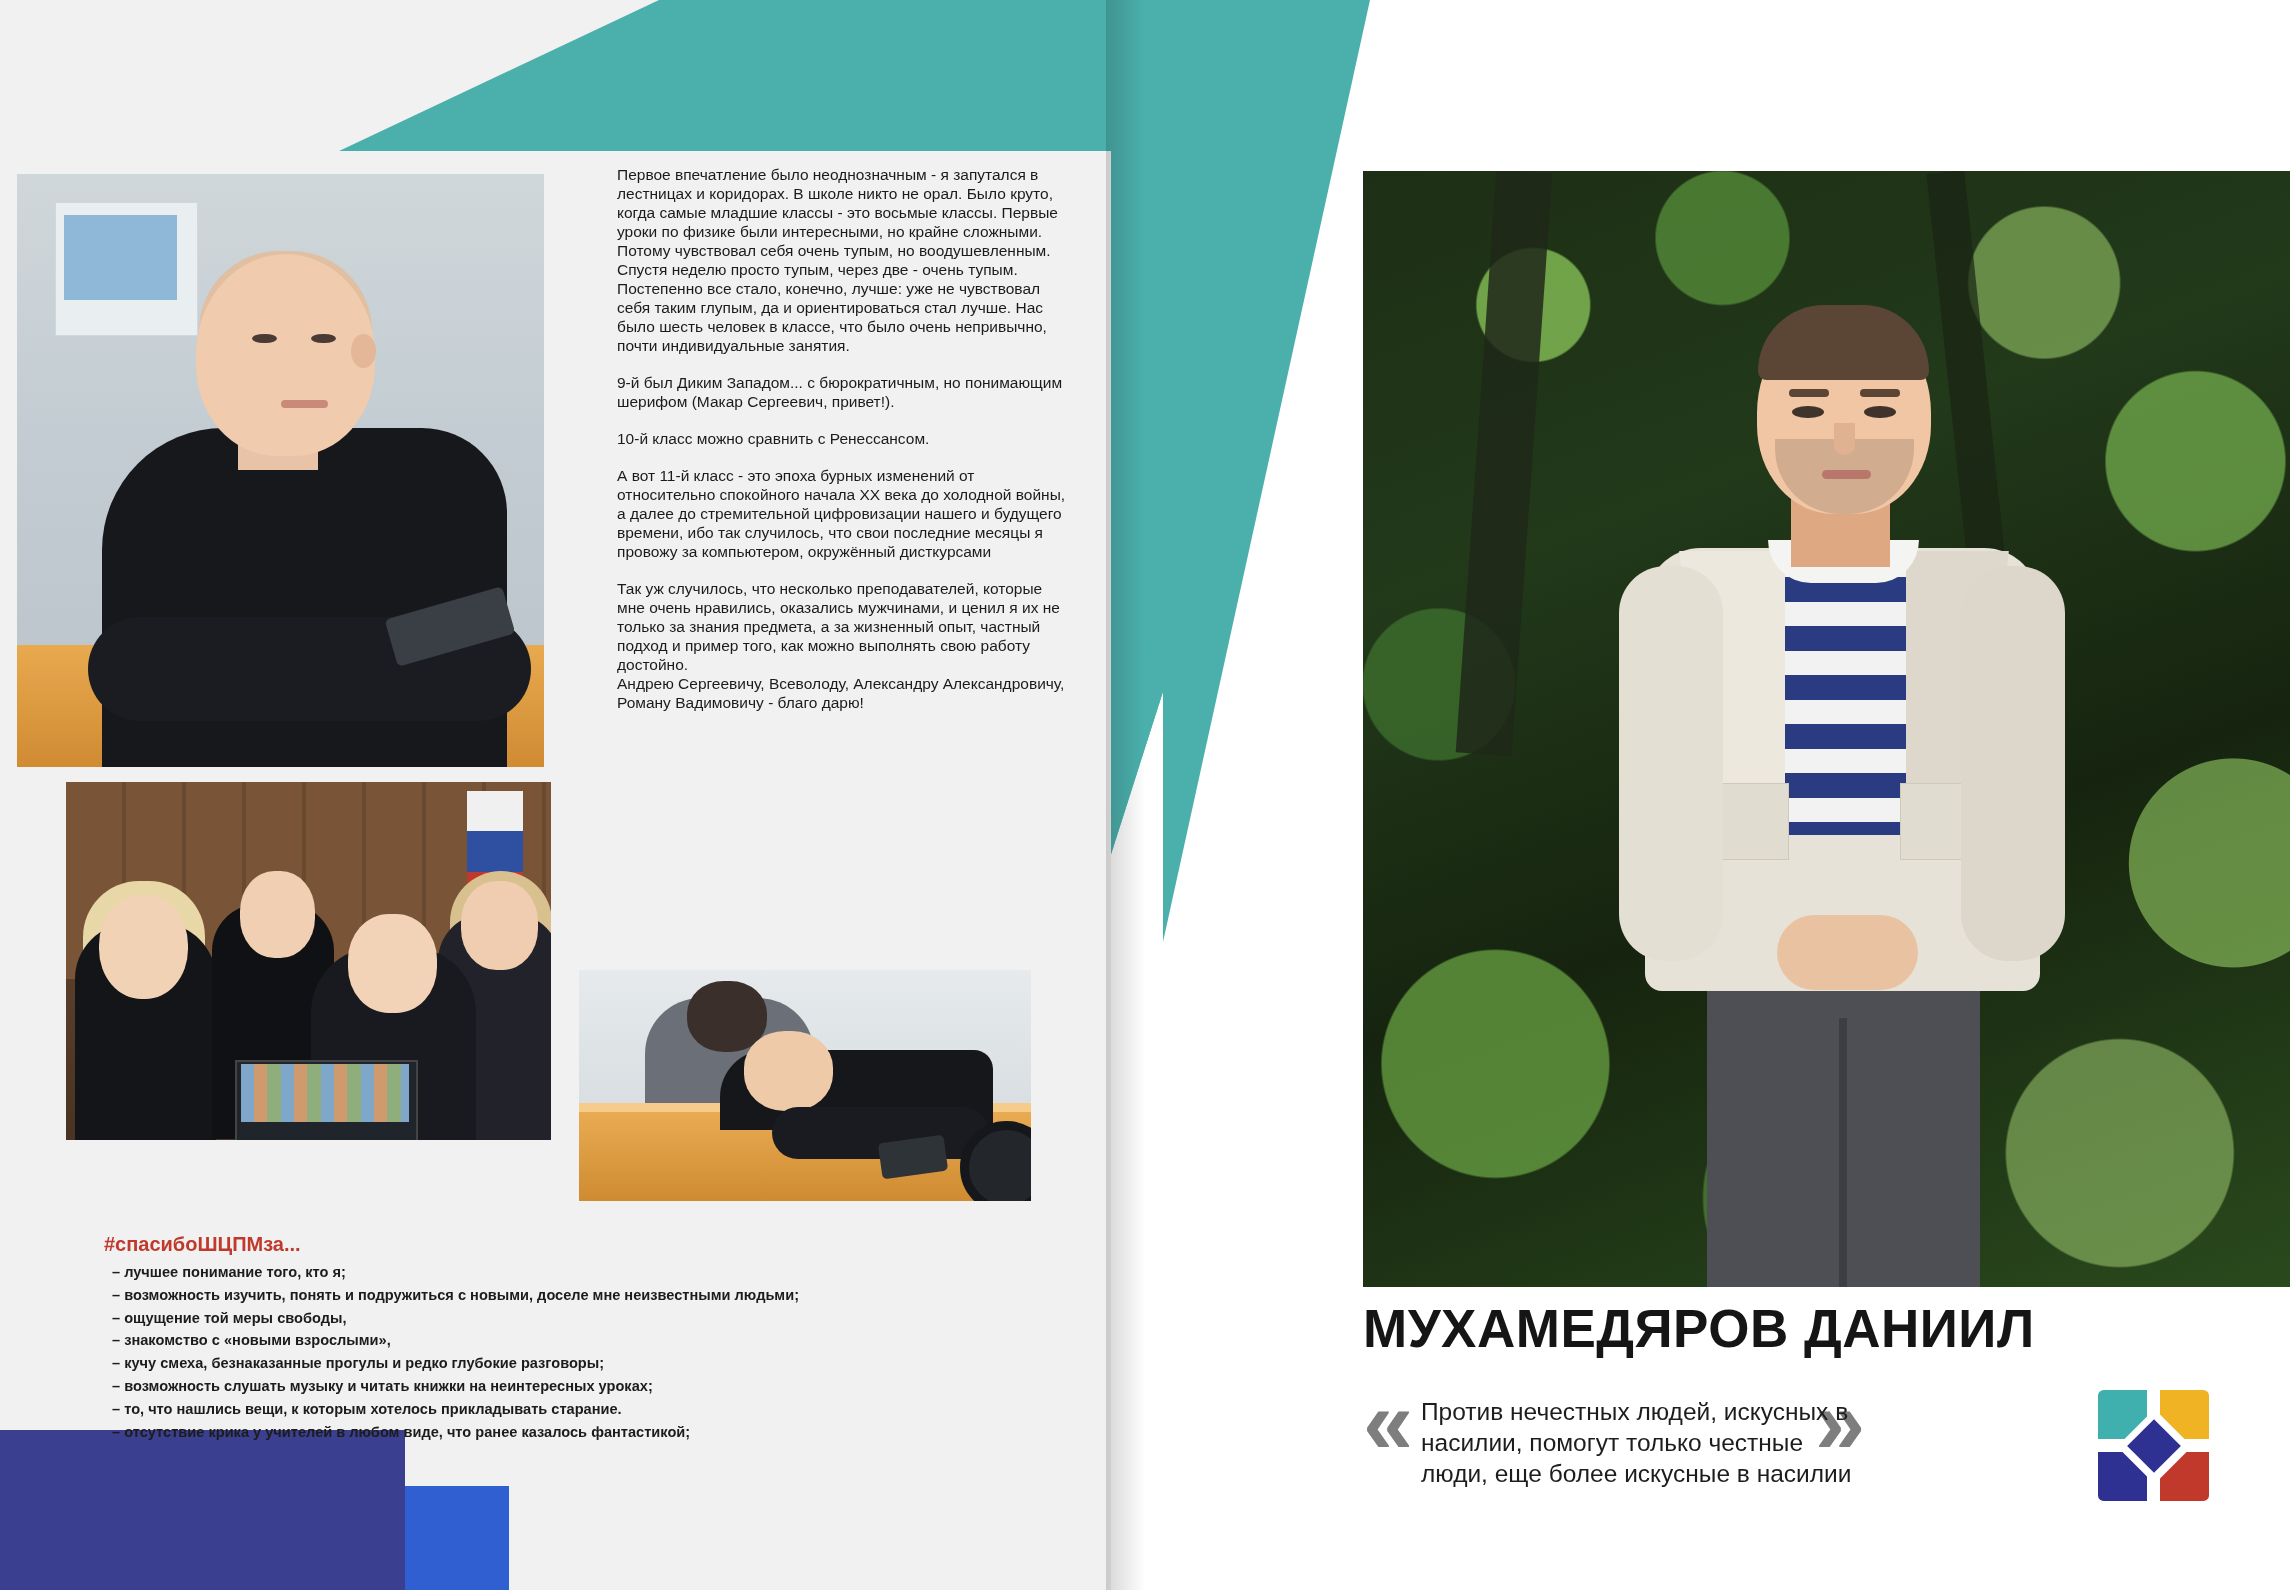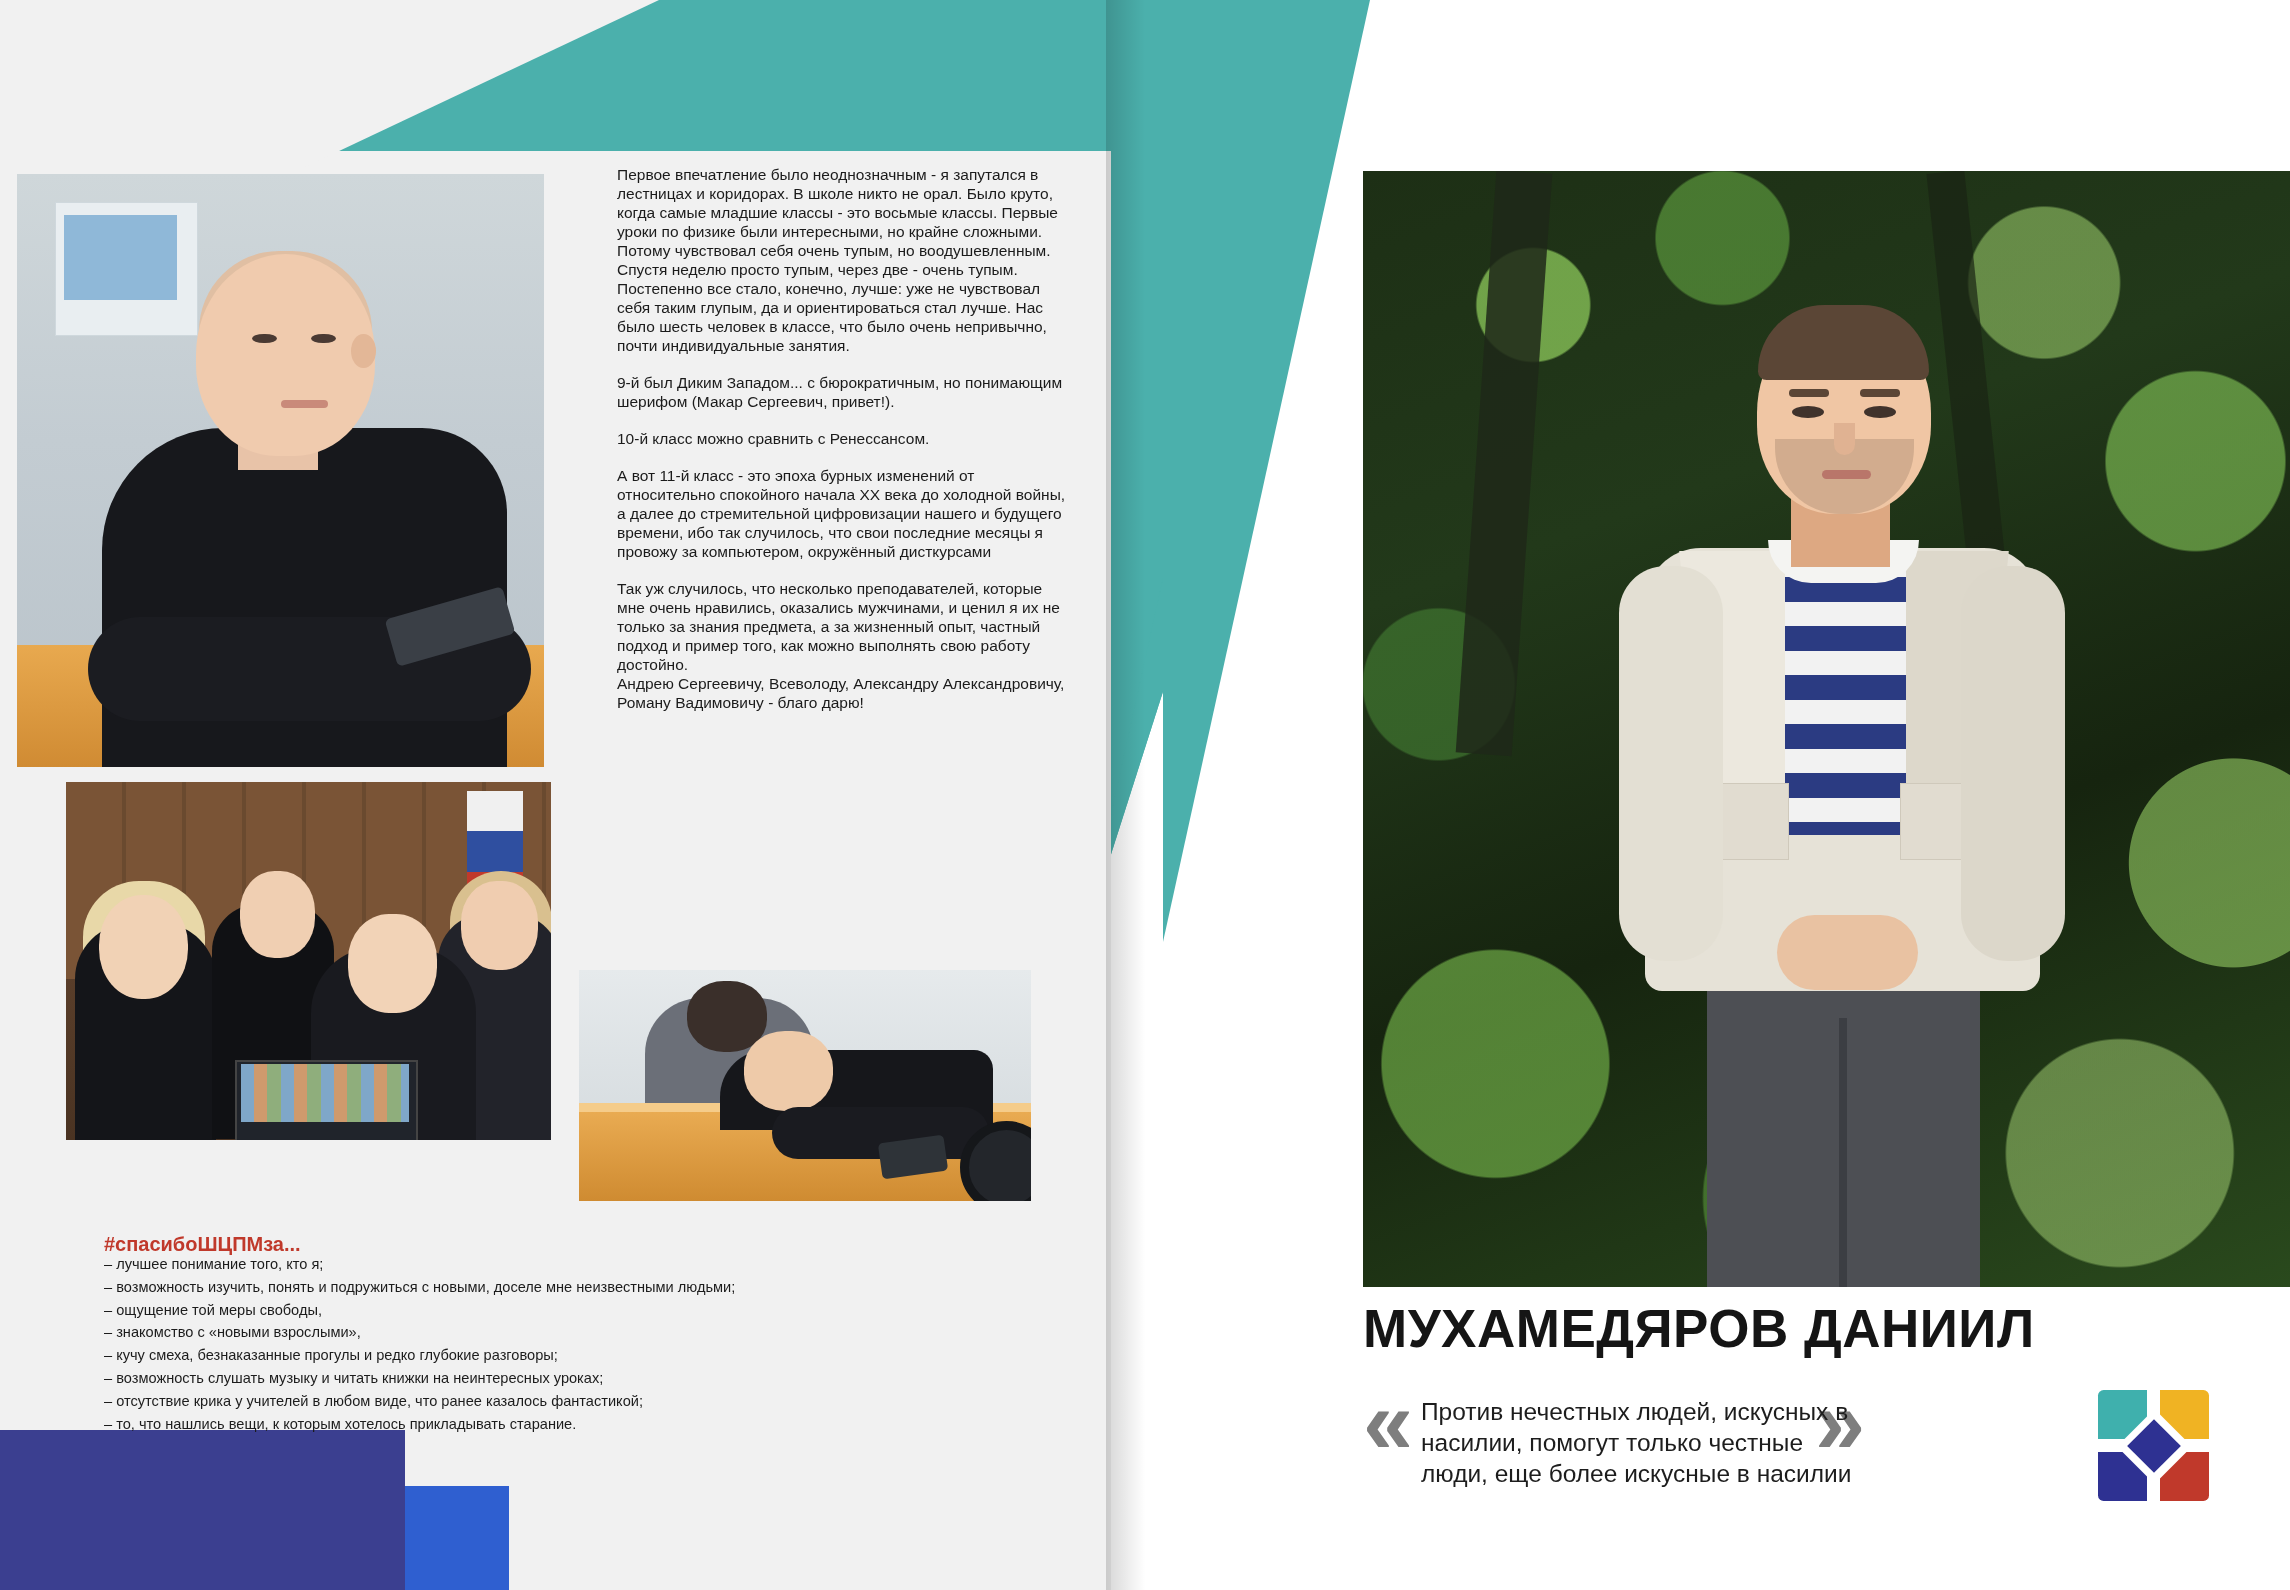--- a/index.html
+++ b/index.html
@@ -130,21 +130,21 @@
   }
   .text-col p{margin:0 0 18px 0;}
   .text-col p:last-child{margin-bottom:0;}
 
   
   .hash-block{
     position:absolute;left:104px;top:1234px;width:951px;
     font-size:14.6px;line-height:20px;color:#1c1c1c;
   }
   .hash-title{color:#c0392b;font-weight:bold;font-size:20px;}
-  .hash-list{margin:0;padding:0;list-style:none;}
+  .hash-list{margin:8px;padding:0;list-style:none;font-weight:bold;}
   .hash-list li{margin:0 0 2.8px 0;}
   .hash-list li.indent{padding-left:102px;}
   .hash-list li.indent2{padding-left:169px;}
 
   
   #portrait{
     position:absolute;left:1363px;top:171px;width:946px;height:1116px;
     overflow:hidden;background:#14200f;
   }
   #portrait .foliage{position:absolute;inset:0;
@@ -295,22 +295,22 @@
 
   <div class="hash-block">
     <div class="hash-title">#спасибоШЦПМза...</div>
     <ul class="hash-list">
       <li>– лучшее понимание того, кто я;</li>
       <li>– возможность изучить, понять и подружиться с новыми, доселе мне неизвестными людьми;</li>
       <li>– ощущение той меры свободы,</li>
       <li>– знакомство с «новыми взрослыми»,</li>
       <li>– кучу смеха, безнаказанные прогулы и редко глубокие разговоры;</li>
       <li>– возможность слушать музыку и читать книжки на неинтересных уроках;</li>
+      <li>– то, что нашлись вещи, к которым хотелось прикладывать старание.</li>
       <li>– отсутствие крика у учителей в любом виде, что ранее казалось фантастикой;</li>
-      <li>– то, что нашлись вещи, к которым хотелось прикладывать старание.</li>
     </ul>
   </div>
 
   <div id="portrait">
     <div class="foliage"></div>
     <div class="trunk"></div>
     <div class="trunk2"></div>
     <div class="legs"></div>
     <div class="legsplit"></div>
     <div class="shirt"></div>

